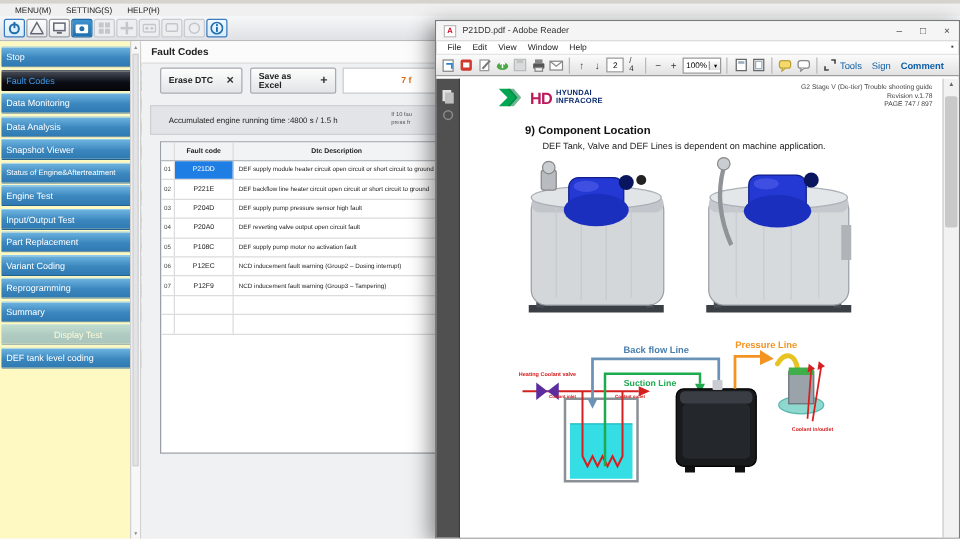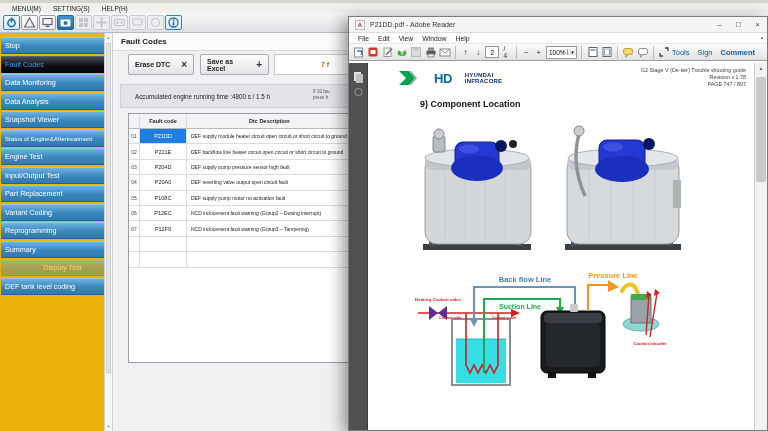--- a/index.html
+++ b/index.html
@@ -11,21 +11,21 @@
   .app-titlebar { position:absolute; left:0; top:0; width:768px; height:3px; background:#d6d3ce; }
   .app-menubar { position:absolute; left:0; top:3px; width:768px; height:10px; background:#f0f0f0; font-size:6.5px; color:#222; display:flex; align-items:center; }
   .app-menubar span { margin-left:12px; cursor:default; }
   .app-toolbar { position:absolute; left:0; top:13px; width:768px; height:20px; background:linear-gradient(#f6f7f8,#dfe1e4); border-bottom:1px solid #b8bbbe; display:flex; align-items:center; padding-left:3px; gap:1px; }
   .tbico { width:17px; height:15px; border-radius:2px; display:flex; align-items:center; justify-content:center; }
   .tbico.active { border:1px solid #3a7bbf; background:linear-gradient(#f2f9ff,#d8ecfa); }
   .tbico.normal { border:1px solid #9aa0a6; background:linear-gradient(#fdfdfd,#e8eaec); }
   .tbico.filled { border:1px solid #1f6aa6; background:linear-gradient(#3f93cf,#1f6fae); }
   .tbico.disabled { border:1px solid #c8ccd0; background:#eceef0; }
 
-  .sidebar { position:absolute; left:0; top:33px; width:125px; bottom:0; background:#eab308; padding-top:4px; }
+  .sidebar { position:absolute; left:0; top:33px; width:125px; bottom:0; background:#fef9c3; padding-top:4px; }
   .side-btn { position:relative; height:17px; margin:0 1px 1.5px 1px; border-radius:1px; background:linear-gradient(#6db3e0,#3a86bd 55%,#2f7ab2); border-top:1px solid #8ecaef; border-bottom:1px solid #25618d; color:#fff; font-size:7.2px; line-height:16px; padding:0 4px; white-space:nowrap; overflow:hidden; cursor:pointer; }
   .side-btn.compact { font-size:6.1px; }
   .side-btn.selected { background:linear-gradient(#474d59,#0a0d13 60%,#05070b); border-top:1px solid #5a6170; border-bottom:1px solid #000; color:#3f9bf0; }
   .side-btn.disabled { opacity:.4;text-align:center; }
   .side-icn { position:absolute; right:3px; top:2.5px; width:12px; height:11px; display:flex; align-items:center; justify-content:center; }
   .side-scroll { position:absolute; left:104px; top:33px; width:9px; bottom:0; background:#f7f7f7; border-left:1px solid #d0d0d0; border-right:1px solid #d0d0d0; }
   .side-scroll .arr { position:absolute; left:0; width:100%; text-align:center; font-size:4px; color:#888; }
   .side-scroll .thumb { position:absolute; left:1px; right:1px; top:10px; height:330px; background:#e3e4e6; border:1px solid #cfd0d2; }
 
   .main { position:absolute; left:113px; top:33px; right:0; bottom:0; background:#f0f1f3; }
@@ -68,21 +68,21 @@
   .pdf-body { position:absolute; top:46px; bottom:0; left:0; right:0; display:flex; }
   .pdf-leftstrip { width:19px; background:#505050; border-right:1px solid #3c3c3c; padding-top:5px; }
   .strip-ico { width:13px; height:13px; margin:2px auto; display:flex; align-items:center; justify-content:center; }
   .pdf-page { flex:1; background:#fff; position:relative; overflow:hidden; }
   .pdf-scrollbar { width:13px; background:#f2f2f2; border-left:1px solid #ccc; position:relative; }
   .pdf-scrollbar .arr { position:absolute; left:0; width:100%; text-align:center; font-size:5px; color:#666; }
   .pdf-scrollbar .thumb { position:absolute; left:1px; right:1px; top:14px; height:105px; background:#c9c9c9; border-radius:2px; }
 
   
   .brand { position:absolute; left:30px; top:6px; display:flex; align-items:center; }
-  .brand .hd { font-size:13px; font-weight:bold; color:#0369a1; letter-spacing:-.5px; margin:0 13px; }
+  .brand .hd { font-size:13px; font-weight:bold; color:#be185d; letter-spacing:-.5px; margin:0 3px; }
   .brand .nm { font-size:6px; font-weight:bold; color:#0a2a6e; line-height:1.05; letter-spacing:.2px; }
   .pg-headright { position:absolute; right:8px; top:4px; text-align:right; font-size:5.4px; color:#444; line-height:1.3; }
   .pg-sectitle { position:absolute; left:52px; top:36px; font-size:9px; font-weight:bold; color:#111; }
   .pg-body { position:absolute; left:66px; top:49px; font-size:7.3px; color:#222; }
   .tankA { position:absolute; left:47px; top:55px; }
   .tankB { position:absolute; left:185px; top:53px; }
   .schematic { position:absolute; left:30px; top:198px; }
 </style>
 </head>
 <body>
@@ -484,20 +484,21 @@
             <span>HYUNDAI</span><br>
             <span>INFRACORE</span>
           </span>
         </div>
         <div class="pg-headright">
           <span>G2 Stage V (De-tier) Trouble shooting guide</span><br>
           <span>Revision v.1.78</span><br>
           <span>PAGE  747  /  897</span>
         </div>
         <div class="pg-sectitle">9)  Component Location</div>
+        <div class="pg-body">DEF Tank, Valve and DEF Lines is dependent on machine application.</div>
 
         <svg class="tankA" width="125" height="142" viewBox="0 0 125 142">
           <rect x="8" y="126" width="108" height="6" fill="#3a3f45"></rect>
           <rect x="14" y="98" width="6" height="30" fill="#4a5056"></rect>
           <rect x="102" y="98" width="6" height="30" fill="#4a5056"></rect>
           <rect x="10" y="38" width="106" height="88" rx="12" fill="#d4d7da" stroke="#9aa0a6"></rect>
           <rect x="10" y="38" width="106" height="14" rx="7" fill="#c2c6ca"></rect>
           <path d="M30 44 V120 M50 44 V122 M70 44 V122 M90 44 V120" stroke="#c6cacd" fill="none"></path>
           <ellipse cx="62" cy="40" rx="52" ry="9" fill="#e2e5e8" stroke="#aab0b6"></ellipse>
           <rect x="18" y="18" width="12" height="16" rx="2" fill="#b8bcc0" stroke="#888"></rect>

